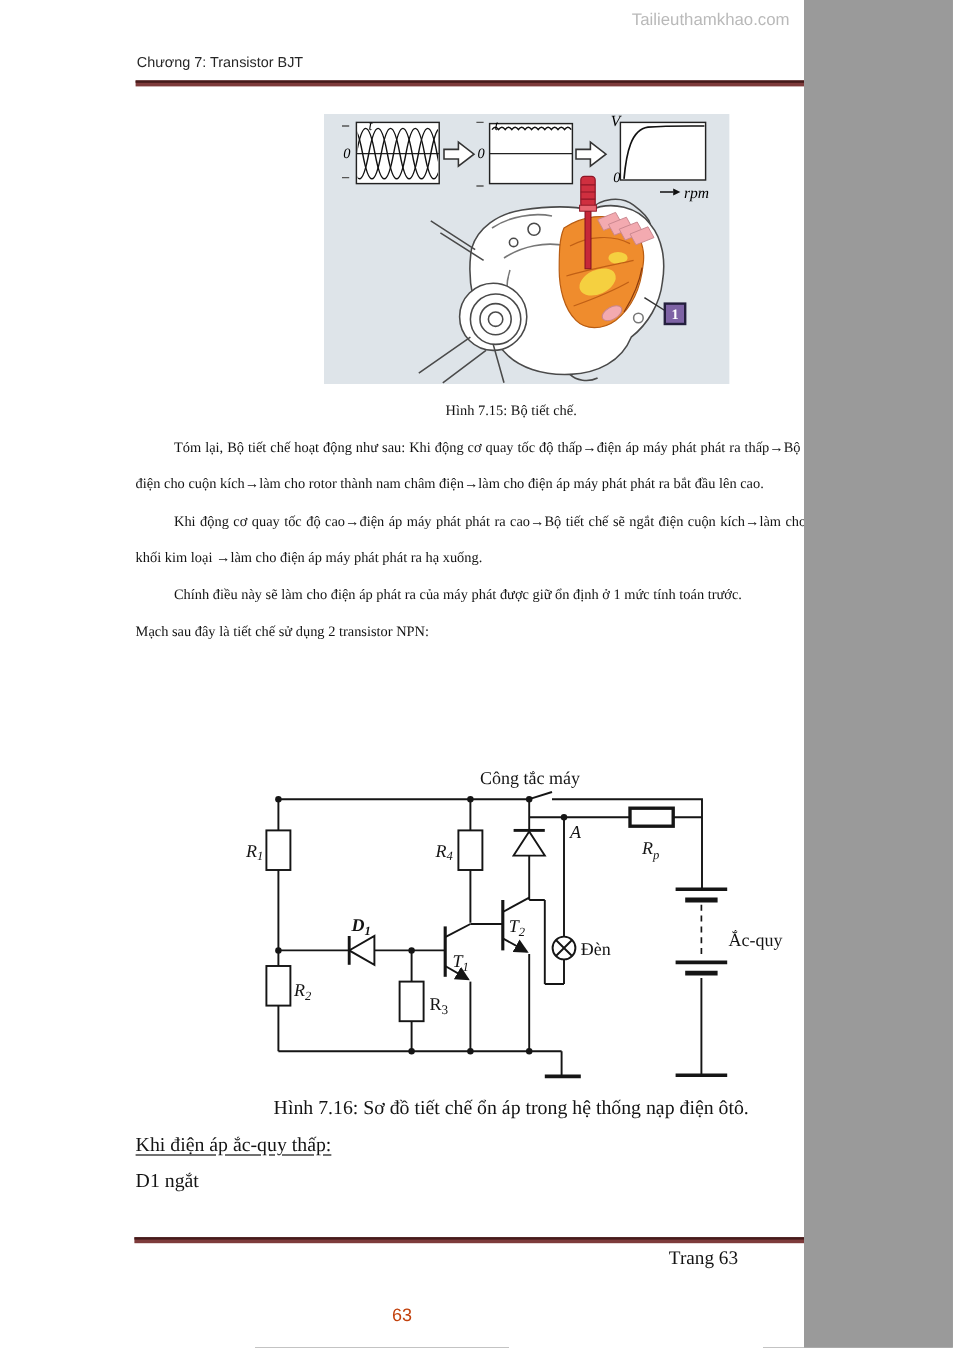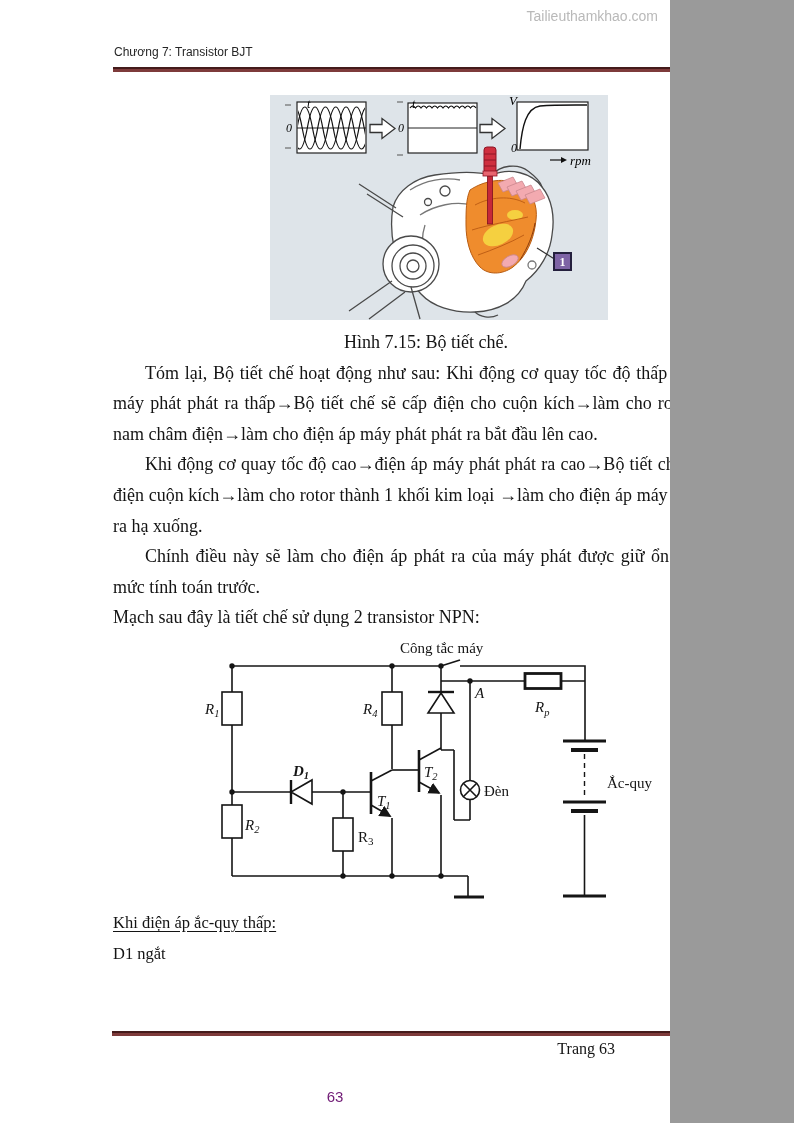--- a/index.html
+++ b/index.html
@@ -5,34 +5,34 @@
   html,body{margin:0;padding:0;background:#9a9a9a;}
   .page{position:relative;width:670px;height:1123px;background:#ffffff;
         font-family:"Liberation Serif","DejaVu Serif",serif;color:#141414;overflow:hidden;}
   .watermark{position:absolute;top:8px;right:12px;font-family:"Liberation Sans",sans-serif;
         font-size:14px;color:#b9b9b9;}
   .header-title{position:absolute;left:114px;top:45px;font-family:"Liberation Sans",sans-serif;
         font-size:12px;color:#262626;}
   .header-rule{position:absolute;left:113px;top:67px;width:629px;height:3px;background:#7e3b3b;
         border-top:2px solid #441b1b;}
   .fig715{position:absolute;left:270px;top:95px;width:338px;height:225px;}
-  .textblock1{position:absolute;left:113px;top:327px;width:626px;font-size:18px;line-height:30.6px;}
+  .textblock1{position:absolute;left:113px;top:327px;width:626px;font-size:12px;line-height:30.6px;}
   .textblock1 p, .textblock2 p{margin:0;}
   .caption{text-align:center;}
   .para{text-align:justify;}
   .indent{text-indent:32px;}
   .circuit{position:absolute;left:160px;top:630px;width:510px;height:290px;}
   .textblock2{position:absolute;left:113px;top:908px;width:626px;font-size:16.5px;line-height:30.6px;}
   .underlined{text-decoration:underline;text-underline-offset:3px;}
   .footer-rule{position:absolute;left:112px;top:1031px;width:624px;height:3px;background:#7e3b3b;
         border-top:2px solid #441b1b;}
   .footer-left{position:absolute;left:115px;top:1040px;font-size:16px;}
   .footer-right{position:absolute;right:55px;top:1040px;font-size:16px;margin-left:48px;}
   .page-number{position:absolute;left:0;top:1088px;width:100%;text-align:center;
-        font-family:"Liberation Sans",sans-serif;font-size:15px;color:#701a75;}
+        font-family:"Liberation Sans",sans-serif;font-size:15px;color:#c2410c;}
   svg text{font-family:"Liberation Serif","DejaVu Serif",serif;}
 </style>
 </head>
 <body>
 
 <div class="page">
 
   <div class="watermark">Tailieuthamkhao.com</div>
   <div class="header-title">Chương 7: Transistor BJT</div>
   <div class="header-rule"></div>
@@ -229,20 +229,21 @@
         <text x="217" y="176" font-style="italic"><tspan>T</tspan><tspan dy="3" font-size="10.5">1</tspan></text>
         <text x="264" y="147" font-style="italic"><tspan>T</tspan><tspan dy="3" font-size="10.5">2</tspan></text>
         <text x="315" y="68" font-style="italic">A</text>
         <text x="324" y="166">Đèn</text>
         <text x="447" y="158">Ắc-quy</text>
       </g>
     </svg>
   </div>
 
   <div class="textblock2">
+    <p class="caption">Hình 7.16: Sơ đồ tiết chế ổn áp trong hệ thống nạp điện ôtô.</p>
     <p class="underlined">Khi điện áp ắc-quy thấp:</p>
     <p>D1 ngắt</p>
   </div>
 
   <div class="footer-rule"></div>
   <div class="footer-right">Trang 63</div>
   <div class="page-number">63</div>
 
 </div>
 

